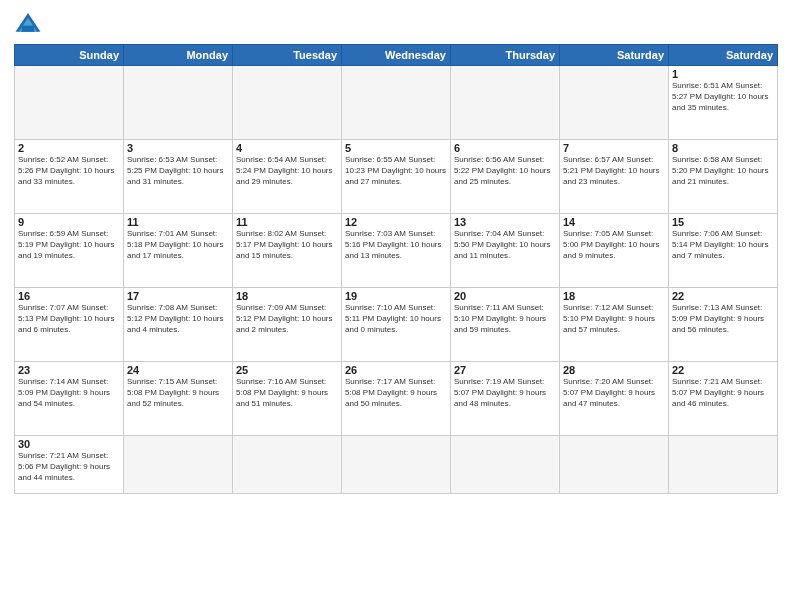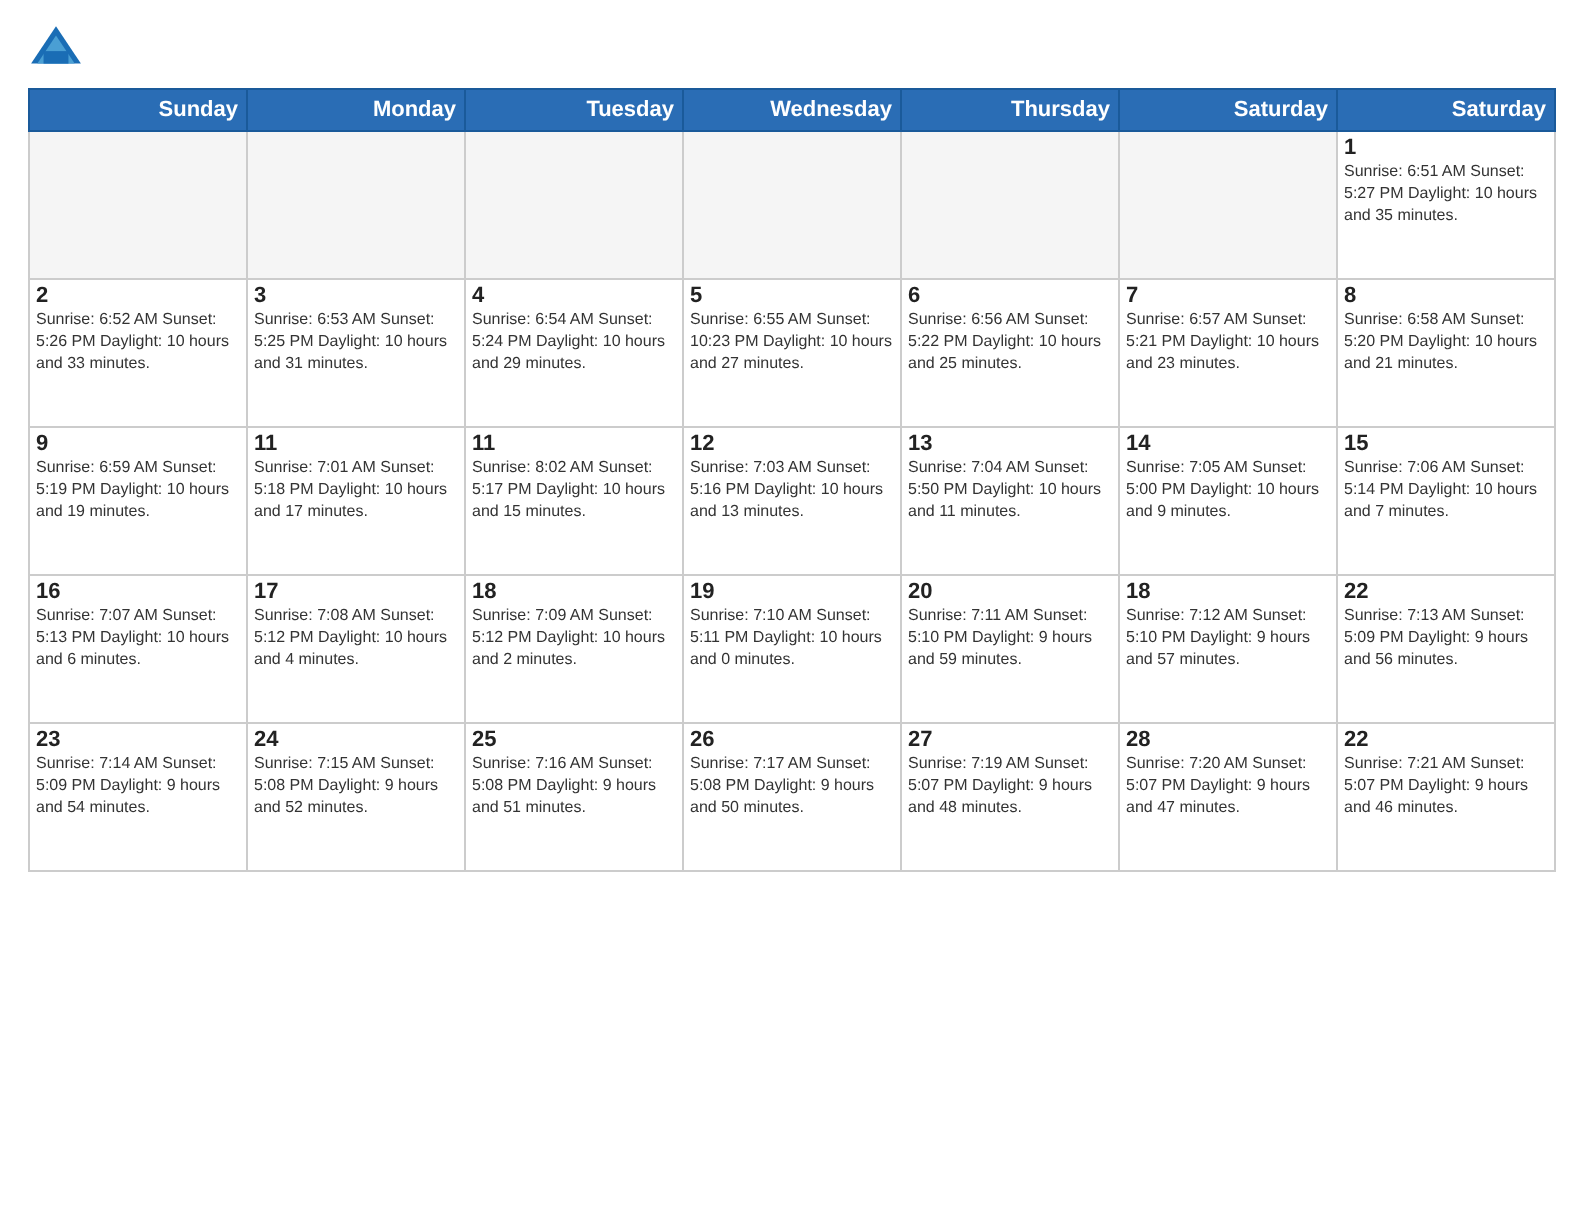--- a/index.html
+++ b/index.html
@@ -345,15 +345,30 @@
 and 47 minutes.</div>
           </td>
           <td>
             <span class="day-num">22</span>
             <div class="day-info">Sunrise: 7:21 AM
 Sunset: 5:07 PM
 Daylight: 9 hours
 and 46 minutes.</div>
           </td>
         </tr>
+        <tr class="last-row">
+          <td>
+            <span class="day-num">30</span>
+            <div class="day-info">Sunrise: 7:21 AM
+Sunset: 5:06 PM
+Daylight: 9 hours
+and 44 minutes.</div>
+          </td>
+          <td class="empty"></td>
+          <td class="empty"></td>
+          <td class="empty"></td>
+          <td class="empty"></td>
+          <td class="empty"></td>
+          <td class="empty"></td>
+        </tr>
       </tbody>
   </table>
 </div>
 
 </body></html>

